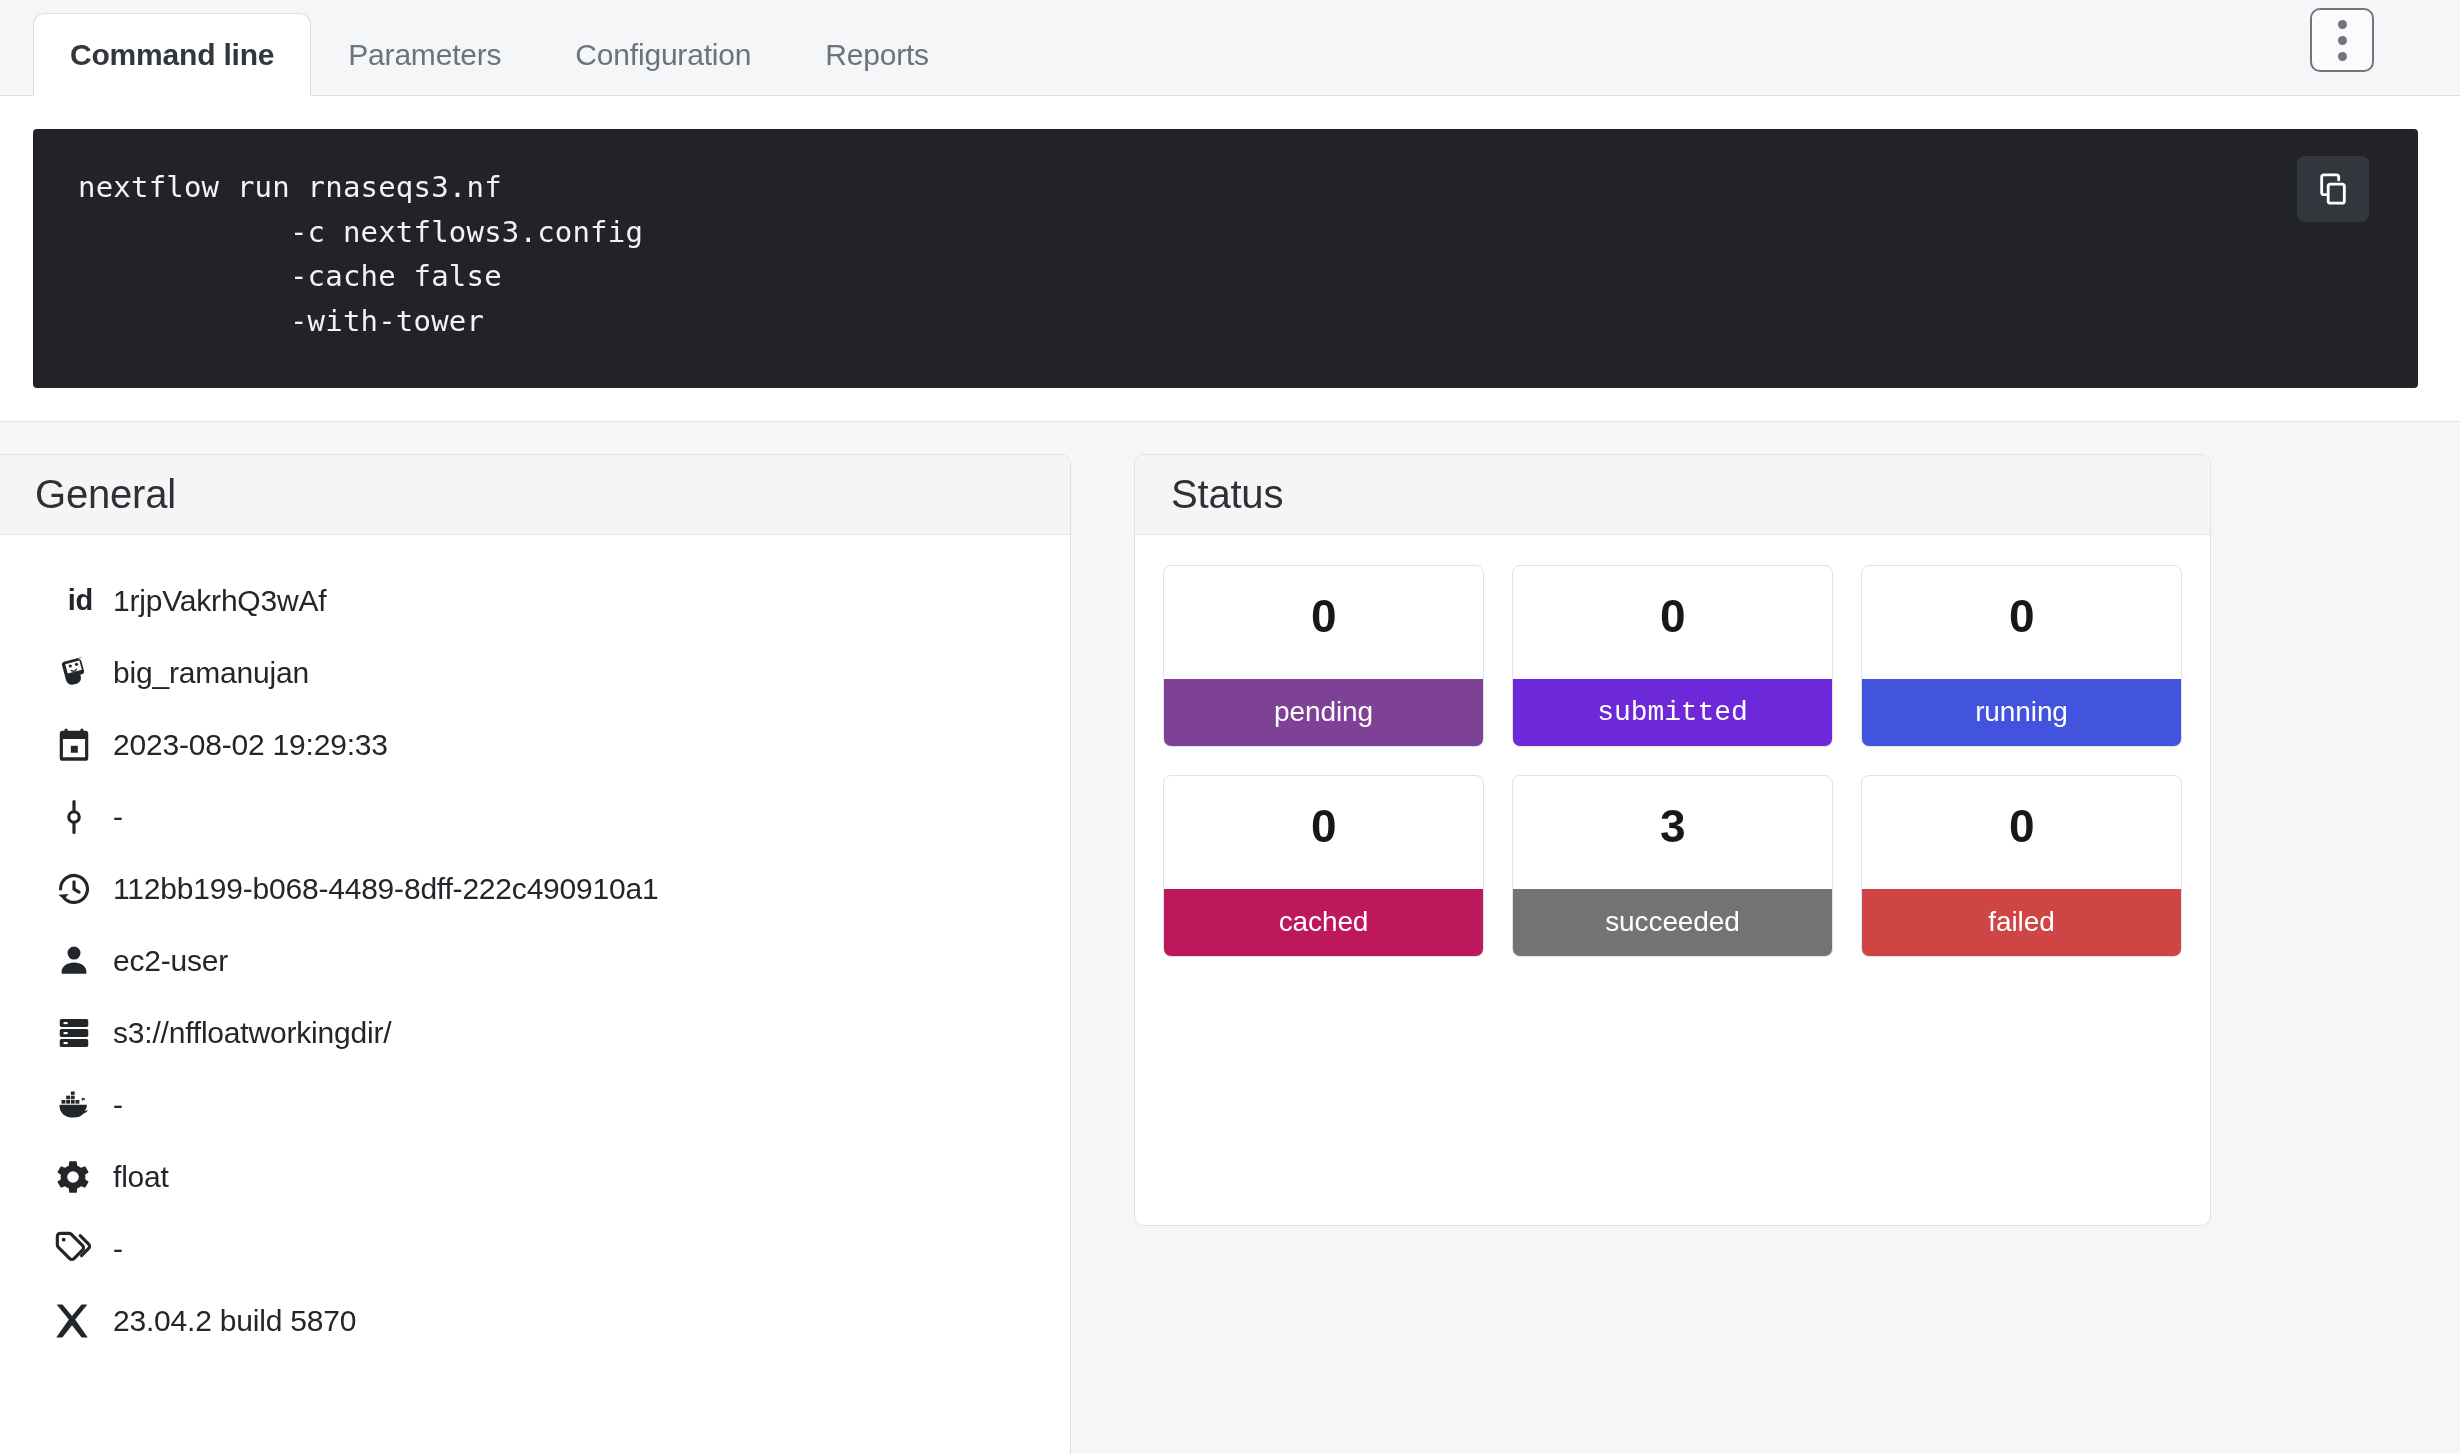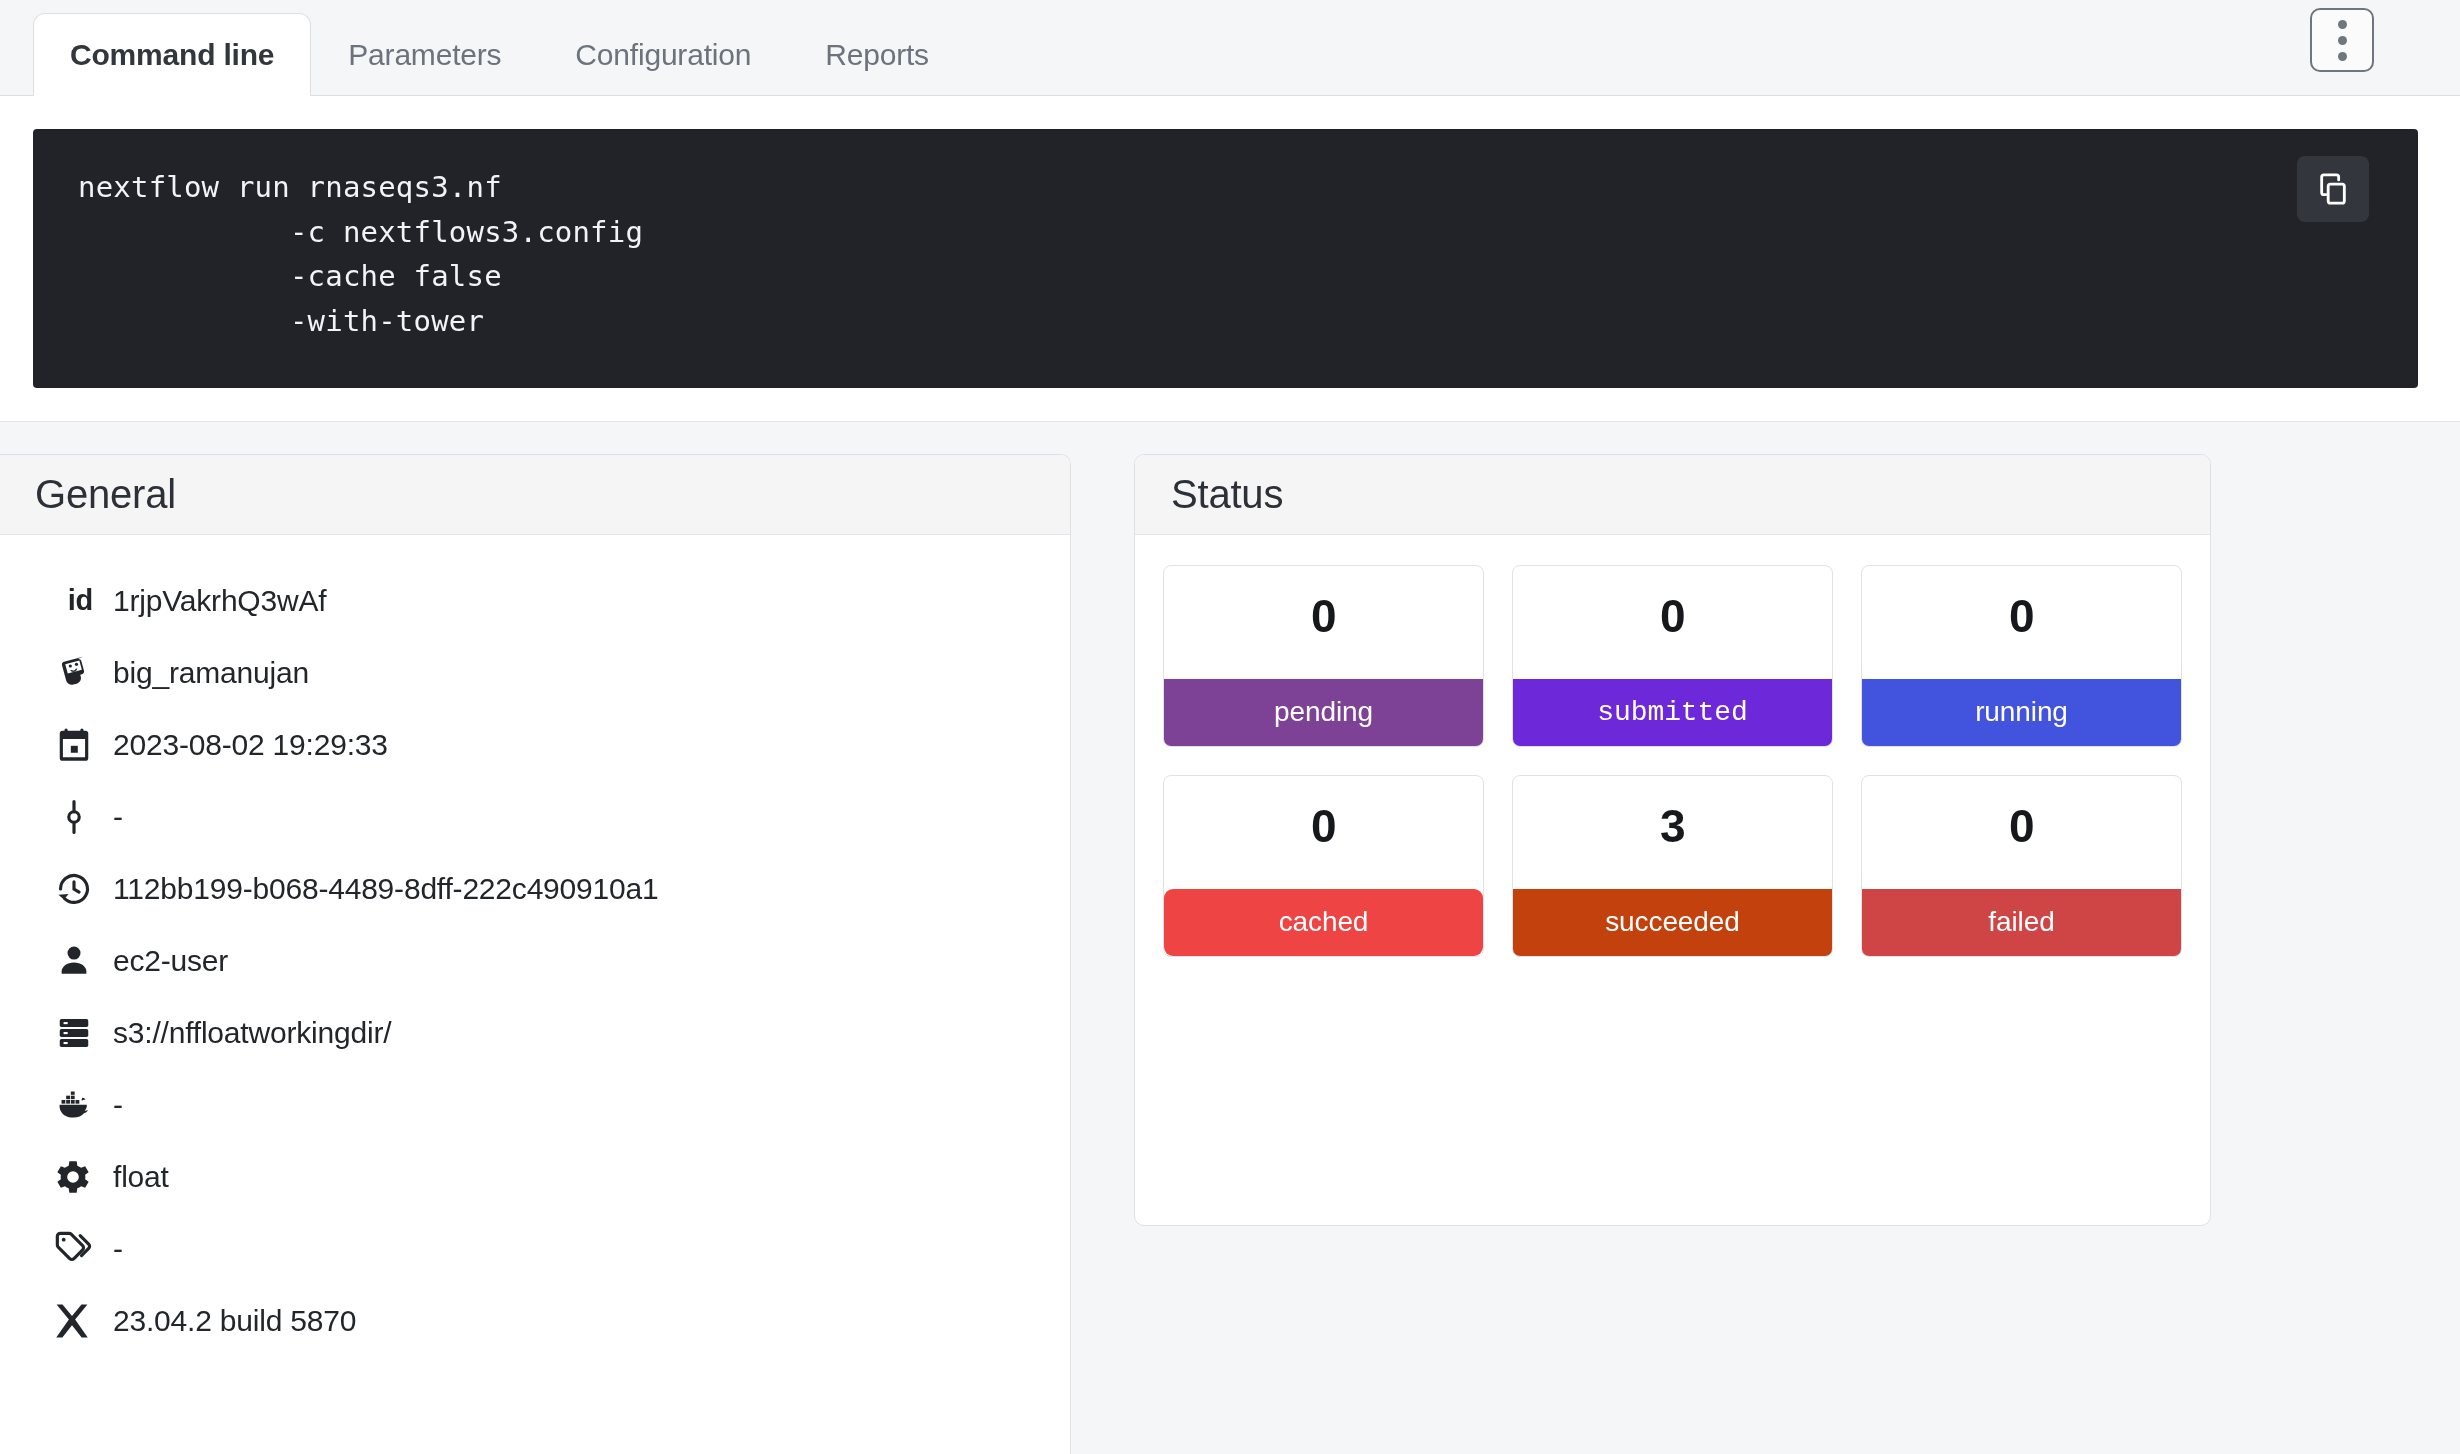--- a/index.html
+++ b/index.html
@@ -420,26 +420,26 @@
           <div class="lab" style="background: #6d28d9; font-family: Liberation Mono, monospace;">submitted</div>
         </div>
 
         <div class="stat">
           <div class="num">0</div>
           <div class="lab" style="background: rgb(66, 83, 221);">running</div>
         </div>
 
         <div class="stat">
           <div class="num">0</div>
-          <div class="lab" style="background: #ef4444; border-radius: 9px;">cached</div>
+          <div class="lab" style="background: #be185d;">cached</div>
         </div>
 
         <div class="stat">
           <div class="num">3</div>
-          <div class="lab" style="background: #c2410c; text-align: right;">succeeded</div>
+          <div class="lab" style="background: #737373; text-align: right;">succeeded</div>
         </div>
 
         <div class="stat">
           <div class="num">0</div>
           <div class="lab" style="background: rgb(207, 68, 68);">failed</div>
         </div>
 
       </div>
     </div>
   </div>

